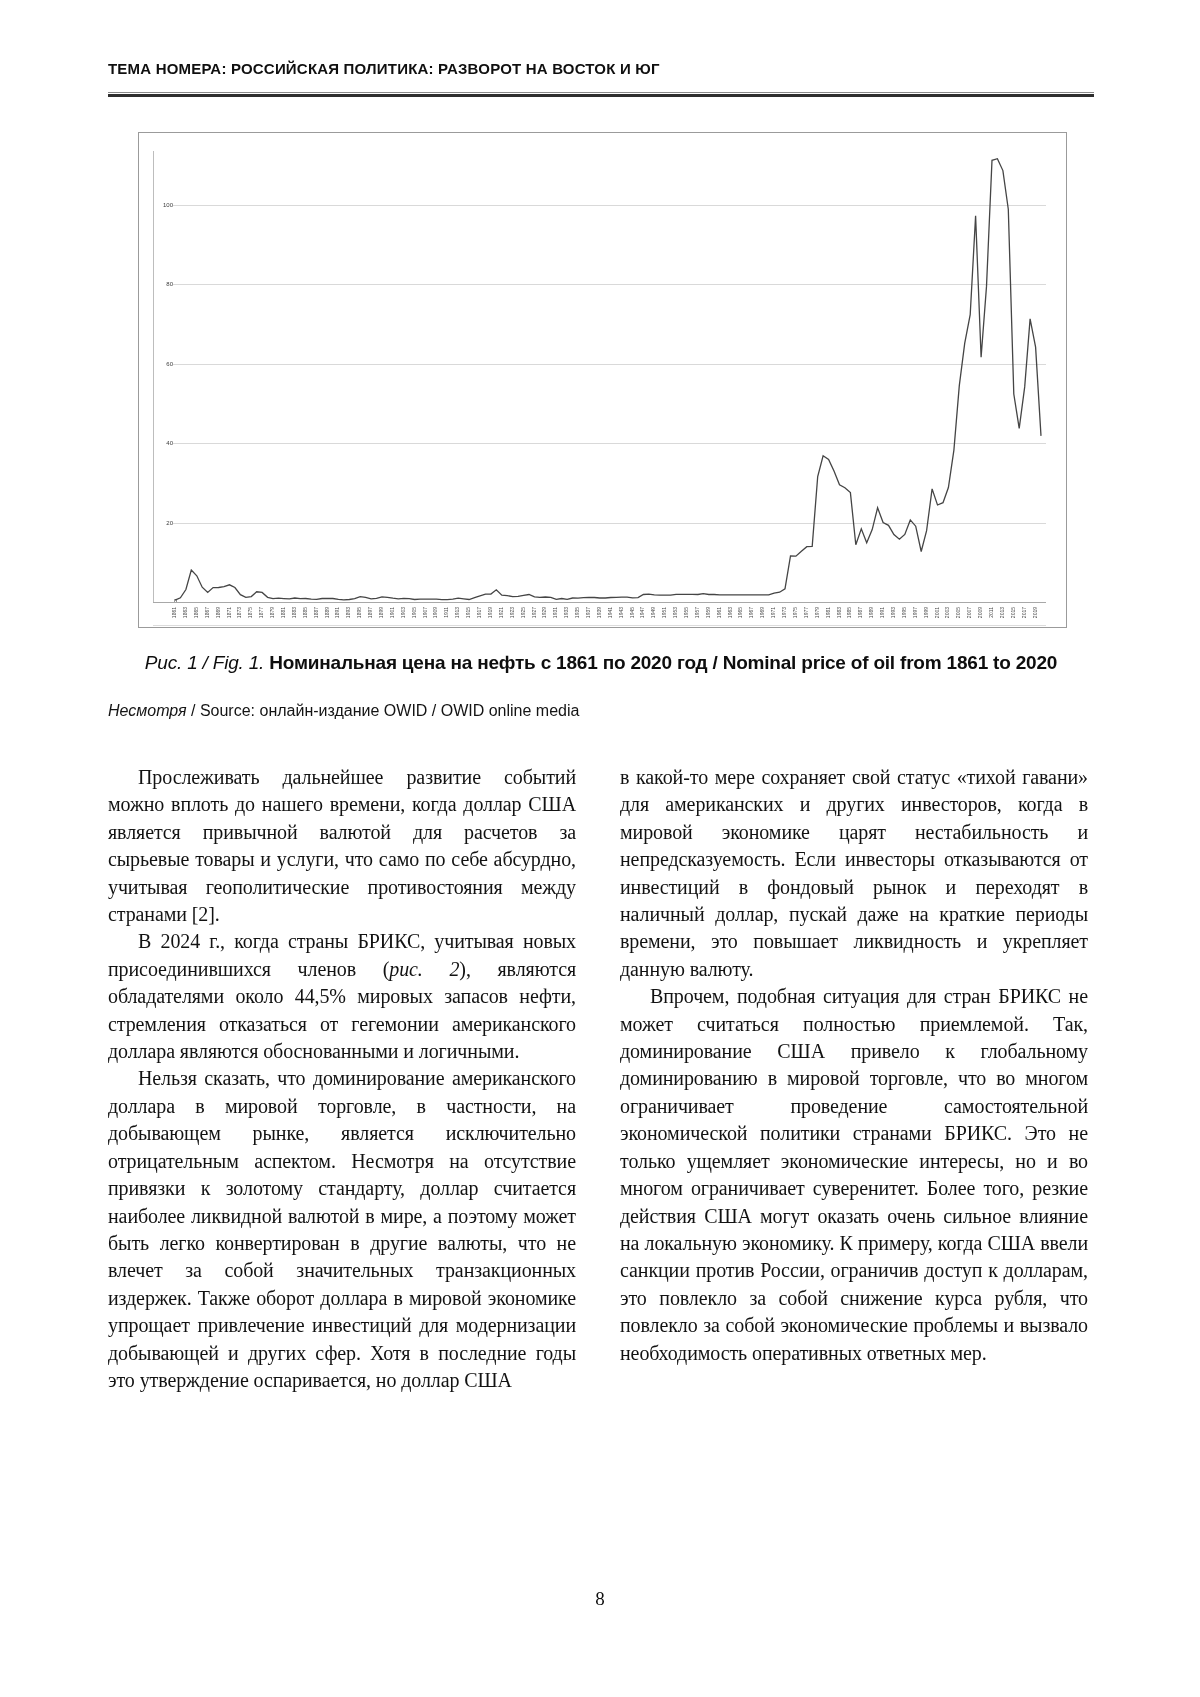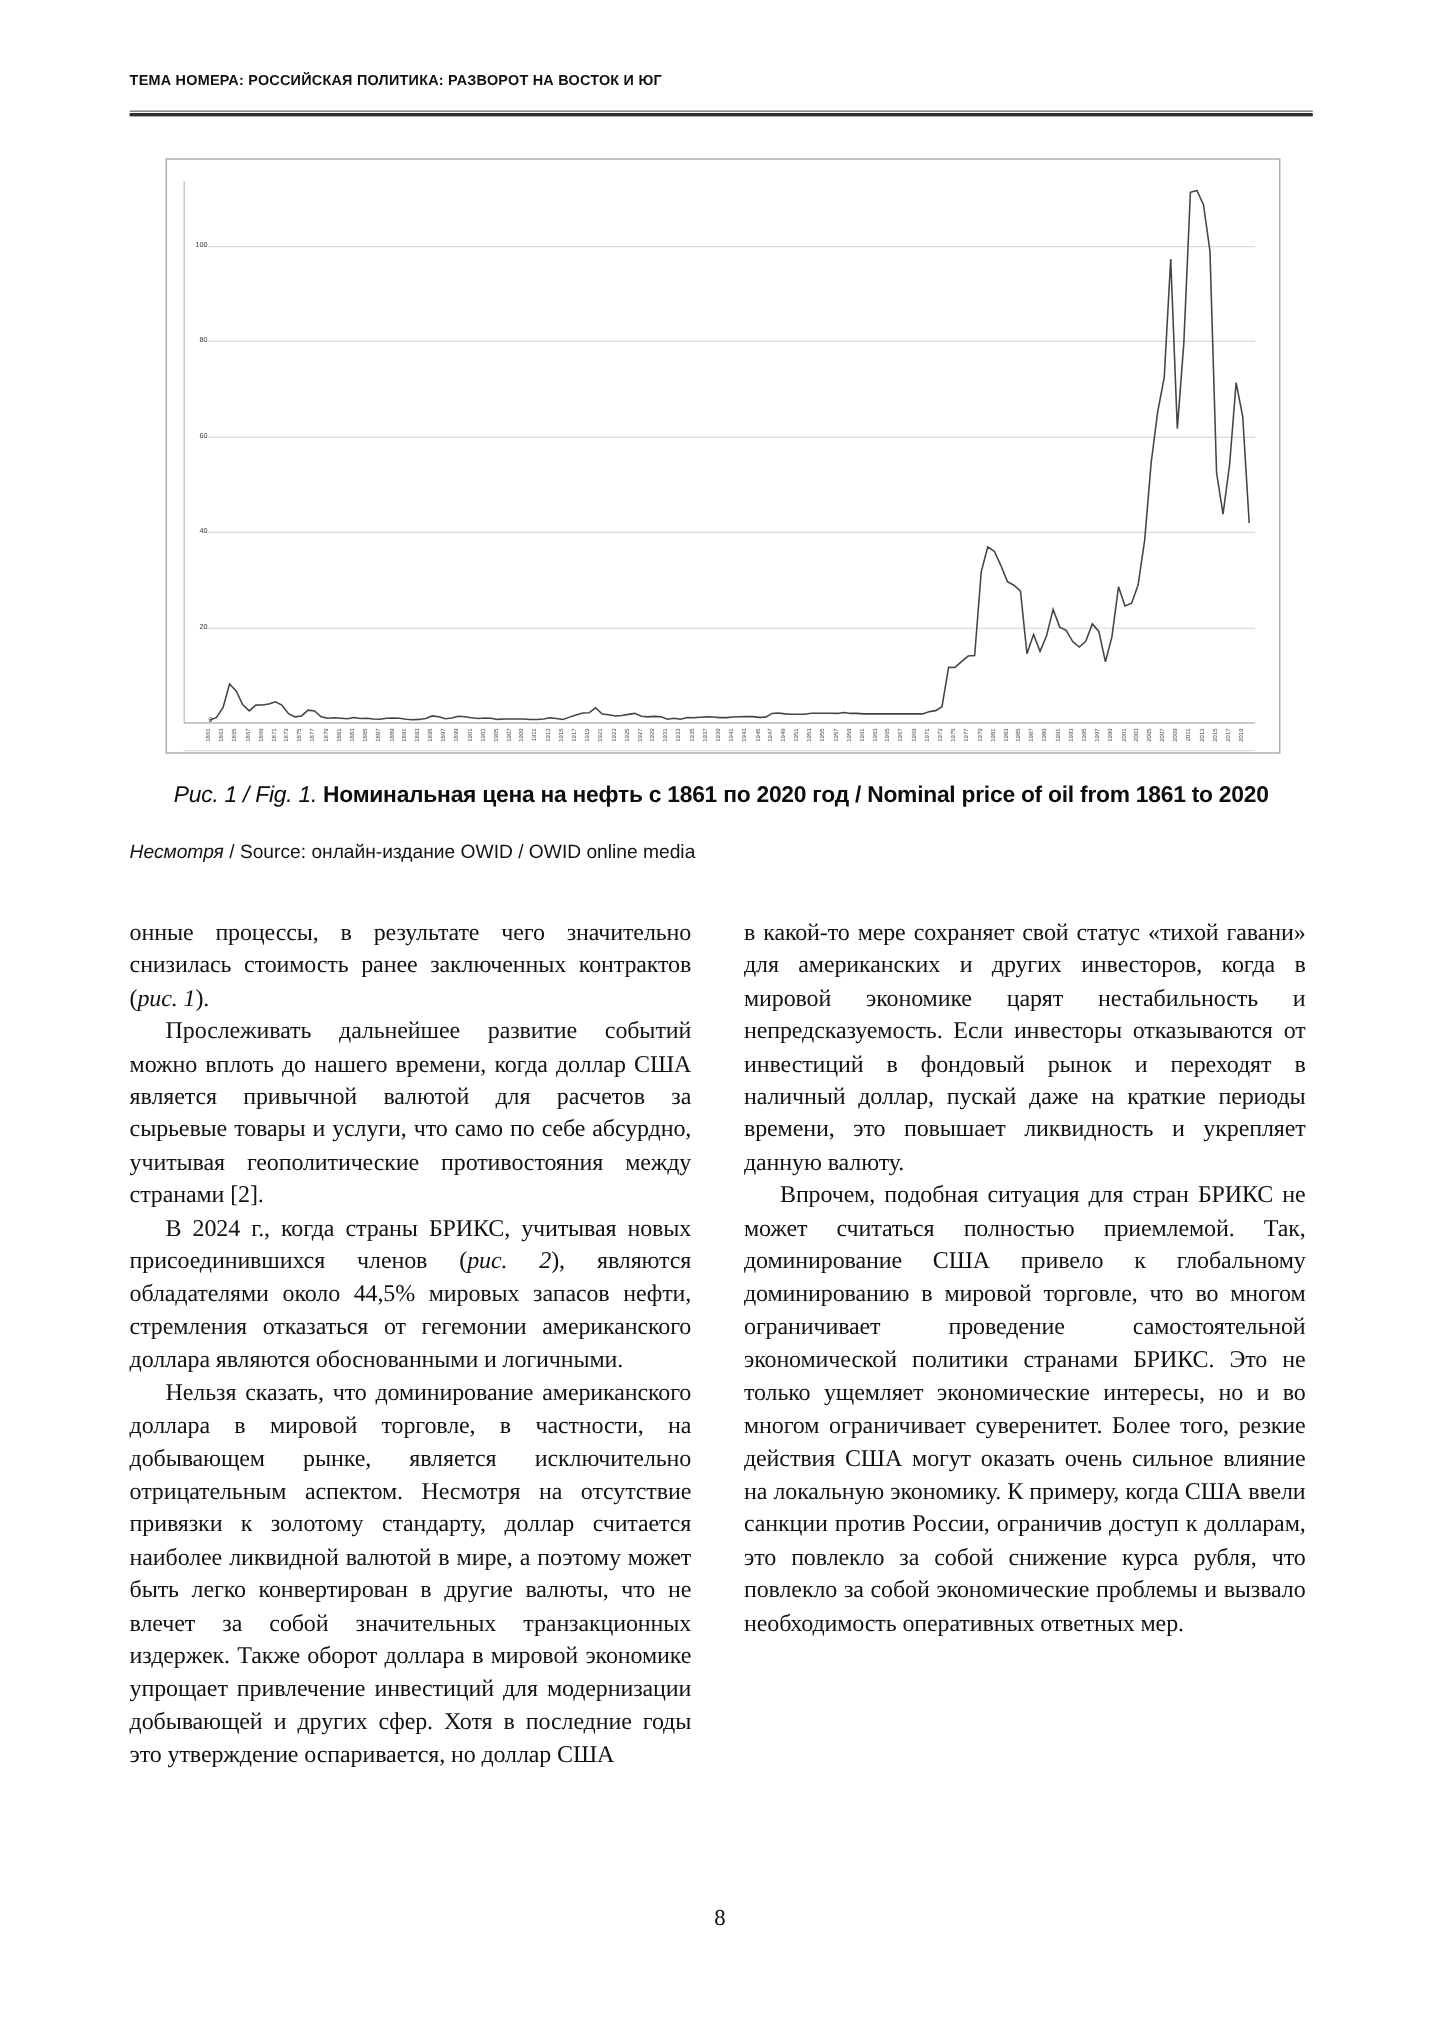--- a/index.html
+++ b/index.html
@@ -4,21 +4,21 @@
 <style>
   html,body{margin:0;padding:0;}
   body{
     width:1200px;height:1697px;position:relative;background:#ffffff;
     font-family:"Liberation Serif",serif;color:#141414;overflow:hidden;
   }
   
   .rubric{
     position:absolute;left:108px;top:60px;width:986px;
     font-family:"Liberation Sans",sans-serif;font-weight:bold;
-    font-size:12px;letter-spacing:.2px;color:#0f0f0f;white-space:nowrap;
+    font-size:15px;letter-spacing:.2px;color:#0f0f0f;white-space:nowrap;
   }
   .rule{
     position:absolute;left:108px;top:92px;width:986px;height:5px;
     background:linear-gradient(to bottom,#8a8a8a 0 1px,#ffffff 1px 2px,#2e2e2e 2px 5px);
   }
   
   .figure{
     position:absolute;left:138px;top:132px;width:929px;height:496px;
     border:1px solid #9b9b9b;background:#ffffff;margin:0;box-sizing:border-box;
   }
@@ -177,21 +177,20 @@
     <span class="cap-label">Рис. 1 / Fig. 1.</span>
     <span class="cap-text">Номинальная цена на нефть с 1861 по 2020 год / Nominal price of oil from 1861 to 2020</span>
   </div>
 
   <div class="source">
     <span class="src-italic">Несмотря</span><span> / Source: онлайн-издание OWID / OWID online media</span>
   </div>
 
   <main class="columns">
     <div class="col col-left" id="col-left">
-        <p class="para">онные процессы, в результате чего значительно снизилась стоимость ранее заключенных контрактов (<i>рис. 1</i>).</p>
         <p class="para ind">Прослеживать дальнейшее развитие событий можно вплоть до нашего времени, когда доллар США является привычной валютой для расчетов за сырьевые товары и услуги, что само по себе абсурдно, учитывая геополитические противостояния между странами [2].</p>
         <p class="para ind">В 2024 г., когда страны БРИКС, учитывая новых присоединившихся членов (<i>рис. 2</i>), являются обладателями около 44,5% мировых запасов нефти, стремления отказаться от гегемонии американского доллара являются обоснованными и логичными.</p>
         <p class="para ind">Нельзя сказать, что доминирование американского доллара в мировой торговле, в частности, на добывающем рынке, является исключительно отрицательным аспектом. Несмотря на отсутствие привязки к золотому стандарту, доллар считается наиболее ликвидной валютой в мире, а поэтому может быть легко конвертирован в другие валюты, что не влечет за собой значительных транзакционных издержек. Также оборот доллара в мировой экономике упрощает привлечение инвестиций для модернизации добывающей и других сфер. Хотя в последние годы это утверждение оспаривается, но доллар США</p>
       </div>
     <div class="col col-right" id="col-right">
         <p class="para">в какой-то мере сохраняет свой статус «тихой гавани» для американских и других инвесторов, когда в мировой экономике царят нестабильность и непредсказуемость. Если инвесторы отказываются от инвестиций в фондовый рынок и переходят в наличный доллар, пускай даже на краткие периоды времени, это повышает ликвидность и укрепляет данную валюту.</p>
         <p class="para ind">Впрочем, подобная ситуация для стран БРИКС не может считаться полностью приемлемой. Так, доминирование США привело к глобальному доминированию в мировой торговле, что во многом ограничивает проведение самостоятельной экономической политики странами БРИКС. Это не только ущемляет экономические интересы, но и во многом ограничивает суверенитет. Более того, резкие действия США могут оказать очень сильное влияние на локальную экономику. К примеру, когда США ввели санкции против России, ограничив доступ к долларам, это повлекло за собой снижение курса рубля, что повлекло за собой экономические проблемы и вызвало необходимость оперативных ответных мер.</p>
       </div>
   </main>
 

